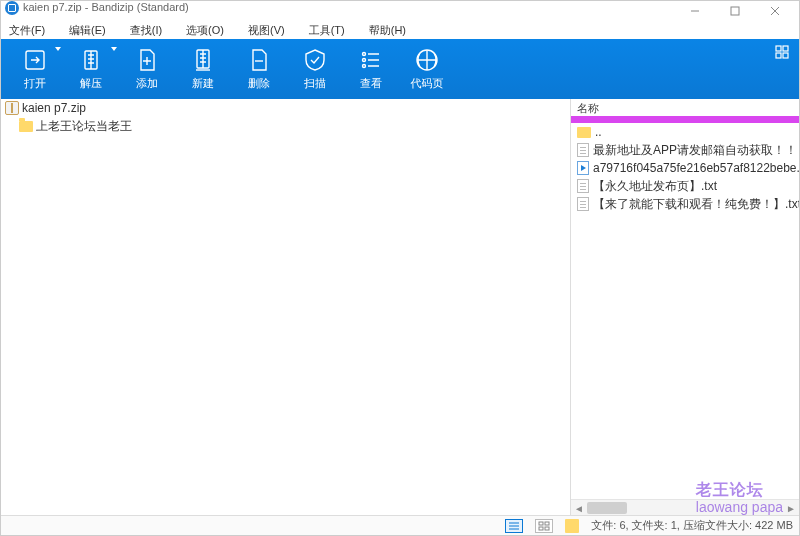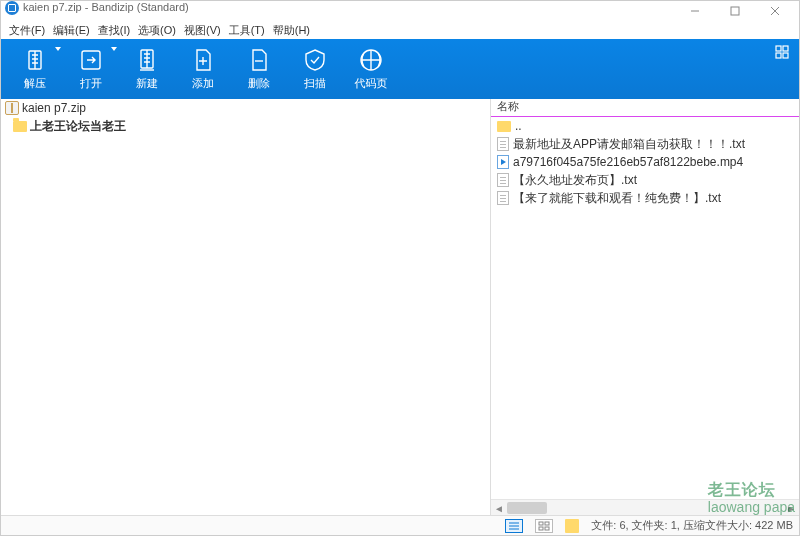--- a/index.html
+++ b/index.html
@@ -8,44 +8,44 @@
 .window { width: 800px; height: 536px; display: flex; flex-direction: column; border: 1px solid #ccc; position: relative; }
 
 
 .titlebar { height: 20px; display: flex; align-items: flex-start; padding: 0 4px; font-size: 11px; color: #666; background: #fff; }
 .titlebar .app-icon { width: 14px; height: 14px; background: #1e7fd6; border-radius: 50%; margin-right: 4px; position: relative; }
 .titlebar .app-icon::after { content:""; position:absolute; inset:3px; border:1px solid #fff; border-radius:1px; }
 .titlebar .spacer { flex: 1; }
 .winbtn { width: 40px; height: 20px; display:flex; align-items:center; justify-content:center; color:#888; }
 
 
-.menubar { height: 18px; display:flex; align-items:center; gap: 4px; padding: 0 6px; font-size: 11px; color:#333; background:#fff; }
+.menubar { height: 18px; display:flex; align-items:center; gap: 20px; padding: 0 6px; font-size: 11px; color:#333; background:#fff; }
 .menubar span { padding: 0 2px; }
 
 
 .toolbar { height: 60px; background: linear-gradient(#0a84e6,#0a78d4); display:flex; align-items:center; padding: 0 6px; position:relative; }
 .tool { width: 56px; height: 56px; display:flex; flex-direction:column; align-items:center; justify-content:center; color:#fff; font-size:11px; gap:3px; position:relative; }
 .tool .ico { width: 26px; height: 26px; display:flex; align-items:center; justify-content:center; }
 .tool .ico svg { stroke:#fff; fill:none; stroke-width:1.4; }
 .tool .dd { position:absolute; right:2px; top:6px; width:0;height:0;border-left:3px solid transparent;border-right:3px solid transparent;border-top:4px solid #fff; }
 .toolbar .grid-toggle { position:absolute; right:10px; top:6px; width:14px; height:14px; }
 .toolbar .grid-toggle svg { stroke:#fff; fill:none; stroke-width:1.2; }
 
 
 .main { flex:1; display:flex; min-height:0; }
-.tree-pane { width:490px; border-right:1px solid #ddd; overflow:auto; font-size:12px; color:#333; }
+.tree-pane { width:570px; border-right:1px solid #ddd; overflow:auto; font-size:12px; color:#333; }
 .tree-row { height:18px; display:flex; align-items:center; padding-left:4px; gap:3px; }
-.tree-row.child { padding-left:12px;font-weight:bold; }
+.tree-row.child { padding-left:18px; }
 .zip-icon { width:14px; height:14px; background:#f3f3f3; border:1px solid #c9a25b; border-radius:2px; position:relative; }
 .zip-icon::after { content:""; position:absolute; left:5px; top:1px; width:2px; height:10px; background:#c9a25b; }
 .folder-icon { width:14px; height:11px; background:#ffd96b; border-radius:1px; position:relative; }
 .folder-icon::before { content:""; position:absolute; top:-3px; left:0; width:6px; height:3px; background:#ffd96b; border-radius:1px 1px 0 0; }
 
 .list-pane { flex:1; display:flex; flex-direction:column; min-width:0; }
-.list-header { height:18px; border-bottom:1px solid #d946ef; display:flex; align-items:flex-start; font-size:11px; color:#444; padding-left:6px; }
+.list-header { height:24px; border-bottom:7px solid #d946ef; display:flex; align-items:flex-end; font-size:11px; color:#444; padding-left:6px; }
 .file-list { flex:1; overflow:auto; font-size:12px; color:#333; }
 .file-row { height:18px; display:flex; align-items:center; gap:4px; padding-left:6px; white-space:nowrap; overflow:hidden; }
 .ficon { width:14px; height:14px; display:flex; align-items:center; justify-content:center; flex-shrink:0; }
 .ficon.folder { width:14px; height:11px; background:#ffd96b; border-radius:1px; }
 .ficon.txt { width:12px; height:14px; border:1px solid #bbb; background:#fff; position:relative; }
 .ficon.txt::before { content:""; position:absolute; left:2px; top:3px; right:2px; height:1px; background:#bbb; box-shadow:0 3px #bbb,0 6px #bbb; }
 .ficon.mp4 { width:12px; height:14px; border:1px solid #6aa6e0; background:#fff; position:relative; }
 .ficon.mp4::after { content:""; position:absolute; left:3px; top:3px; width:0;height:0;border-top:3px solid transparent;border-bottom:3px solid transparent;border-left:5px solid #1e7fd6; }
 
 .hscroll { height:16px; border-top:1px solid #e5e5e5; background:#f4f4f4; position:relative; }
@@ -53,21 +53,21 @@
 .hscroll .larr{left:0;} .hscroll .rarr{right:0;}
 .hscroll .thumb{ position:absolute; left:16px; top:2px; height:12px; width:40px; background:#cfcfcf; border-radius:2px; }
 
 
 .statusbar { height:20px; border-top:1px solid #ddd; display:flex; align-items:center; font-size:11px; color:#555; padding:0 6px; gap:12px; background:#fafafa; position:relative; }
 .statusbar .spacer { flex:1; }
 .view-btn { width:18px; height:14px; border:1px solid #bbb; display:flex; align-items:center; justify-content:center; font-size:9px; background:#fff; }
 .view-btn.active { border-color:#0a78d4; background:#e6f2fd; }
 .status-icon { width:14px; height:14px; background:#ffd96b; border-radius:1px; }
 
-.watermark { position:absolute; right:4px; bottom:20px; color:#15803d; font-size:16px; font-weight:bold; letter-spacing:1px; pointer-events:none; opacity:.55;margin-top:42px; }
+.watermark { position:absolute; right:16px; bottom:20px; color:#6d28d9; font-size:16px; font-weight:bold; letter-spacing:1px; pointer-events:none; opacity:.55;margin-top:42px; }
 .watermark small{ display:block; font-size:14px; font-weight:normal; text-align:right; margin-top:-2px; letter-spacing:0; }
 </style>
 </head>
 <body>
 
 <div class="window">
 
   <div class="titlebar">
     <div class="app-icon"></div>
     <span>kaien p7.zip - Bandizip (Standard)</span>
@@ -97,73 +97,84 @@
     <span>选项(O)</span>
     <span>视图(V)</span>
     <span>工具(T)</span>
     <span>帮助(H)</span>
   </div>
 
   <div class="toolbar">
     <div class="tool">
       <div class="ico">
           <svg width="26" height="26" viewBox="0 0 26 26">
+            <rect x="4" y="4" width="18" height="18" rx="2"></rect>
+            <path d="M9 13 h8 M14 10 l3 3 -3 3"></path>
+          </svg>
+        </div>
+      <span>打开</span>
+      <div class="dd"></div>
+    </div>
+    <div class="tool">
+      <div class="ico">
+          <svg width="26" height="26" viewBox="0 0 26 26">
             <rect x="7" y="4" width="12" height="18" rx="1"></rect>
             <path d="M13 4 v18 M10 8 h6 M10 12 h6 M10 16 h6"></path>
           </svg>
         </div>
       <span>解压</span>
       <div class="dd"></div>
     </div>
     <div class="tool">
       <div class="ico">
           <svg width="26" height="26" viewBox="0 0 26 26">
-            <rect x="4" y="4" width="18" height="18" rx="2"></rect>
-            <path d="M9 13 h8 M14 10 l3 3 -3 3"></path>
-          </svg>
-        </div>
-      <span>打开</span>
-      <div class="dd"></div>
+            <path d="M7 3 h9 l4 4 v16 h-13 z"></path>
+            <path d="M13 10 v8 M9 14 h8"></path>
+          </svg>
+        </div>
+      <span>添加</span>
     </div>
     <div class="tool">
       <div class="ico">
           <svg width="26" height="26" viewBox="0 0 26 26">
             <rect x="7" y="3" width="12" height="18" rx="1"></rect>
             <path d="M13 3 v18 M10 7 h6 M10 11 h6 M10 15 h6"></path>
             <path d="M6 23 h14"></path>
           </svg>
         </div>
       <span>新建</span>
     </div>
     <div class="tool">
       <div class="ico">
           <svg width="26" height="26" viewBox="0 0 26 26">
             <path d="M7 3 h9 l4 4 v16 h-13 z"></path>
-            <path d="M13 10 v8 M9 14 h8"></path>
-          </svg>
-        </div>
-      <span>添加</span>
-    </div>
-    <div class="tool">
-      <div class="ico">
-          <svg width="26" height="26" viewBox="0 0 26 26">
-            <path d="M7 3 h9 l4 4 v16 h-13 z"></path>
             <path d="M9 14 h8"></path>
           </svg>
         </div>
       <span>删除</span>
     </div>
     <div class="tool">
       <div class="ico">
           <svg width="26" height="26" viewBox="0 0 26 26">
             <path d="M13 3 l9 4 v6 c0 6 -5 9 -9 10 c-4 -1 -9 -4 -9 -10 v-6 z"></path>
             <path d="M9 13 l3 3 5 -6"></path>
           </svg>
         </div>
       <span>扫描</span>
+    </div>
+    <div class="tool">
+      <div class="ico">
+          <svg width="26" height="26" viewBox="0 0 26 26">
+            <circle cx="6" cy="7" r="1.5"></circle>
+            <circle cx="6" cy="13" r="1.5"></circle>
+            <circle cx="6" cy="19" r="1.5"></circle>
+            <path d="M10 7 h11 M10 13 h11 M10 19 h11"></path>
+          </svg>
+        </div>
+      <span>查看</span>
     </div>
     <div class="tool">
       <div class="ico">
           <svg width="26" height="26" viewBox="0 0 26 26">
             <circle cx="13" cy="13" r="10"></circle>
             <path d="M3 13 h20 M13 3 v20 M6 6 a14 14 0 0 0 0 14 M20 6 a14 14 0 0 1 0 14"></path>
           </svg>
         </div>
       <span>代码页</span>
     </div>

